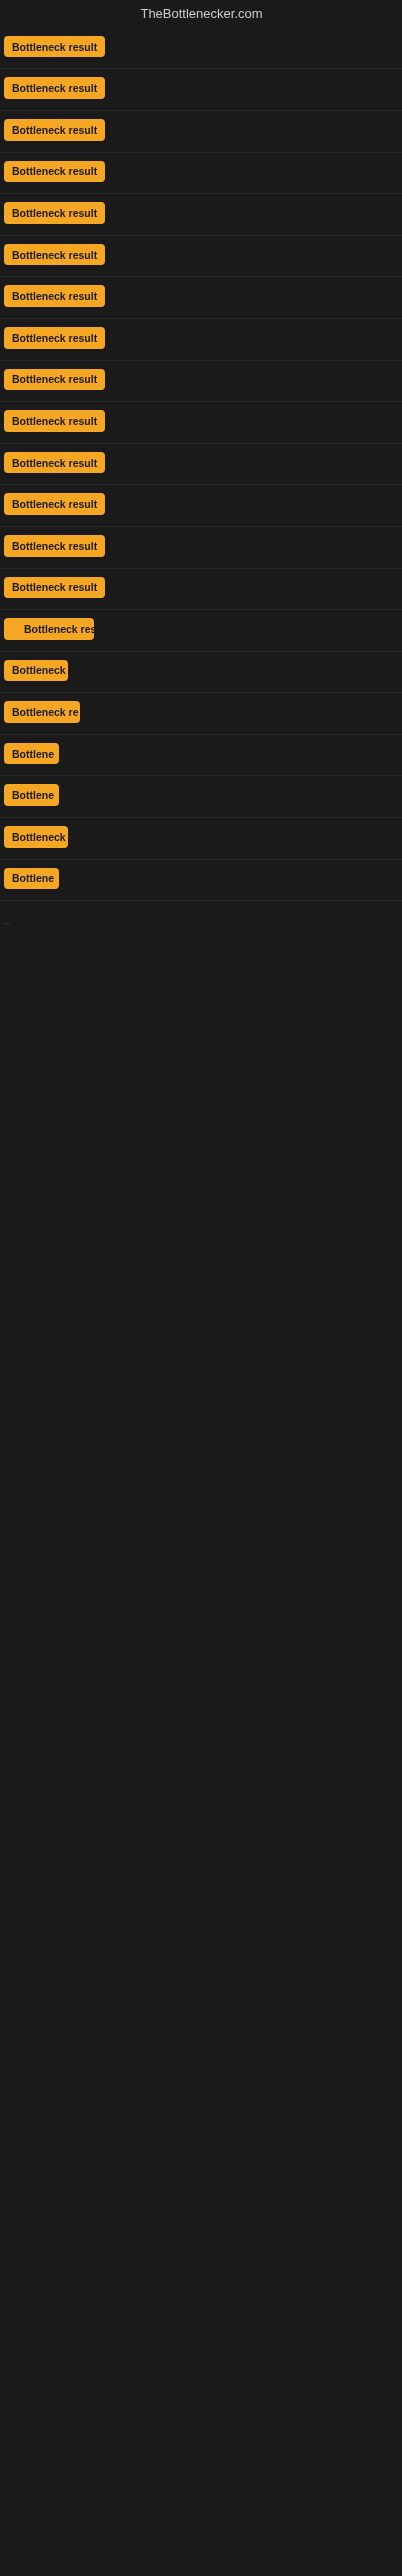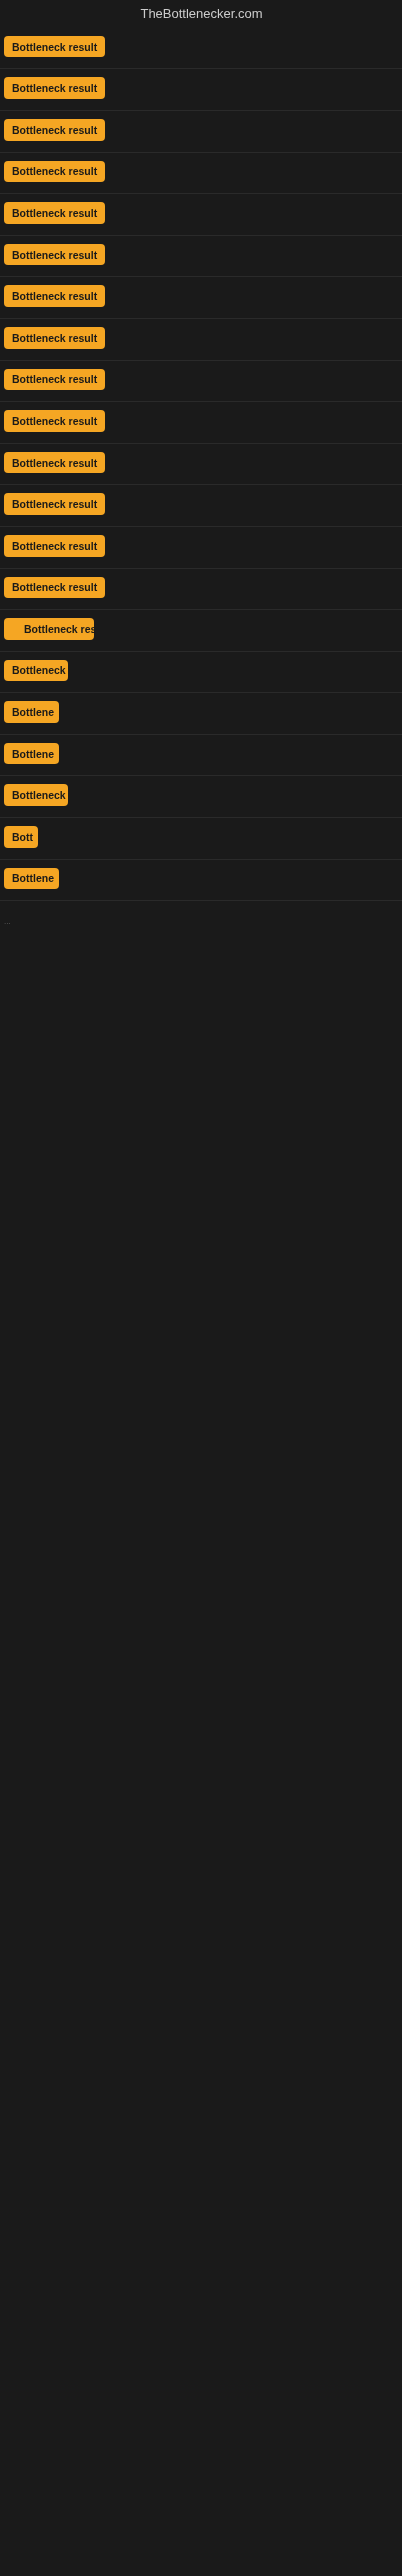--- a/index.html
+++ b/index.html
@@ -58,23 +58,23 @@
     <div class="result-row"><span class="bottleneck-badge" style="max-width: 105px;">Bottleneck result</span></div>
     <div class="result-row"><span class="bottleneck-badge" style="max-width: 105px;">Bottleneck result</span></div>
     <div class="result-row"><span class="bottleneck-badge" style="max-width: 105px;">Bottleneck result</span></div>
     <div class="result-row"><span class="bottleneck-badge" style="max-width: 105px;">Bottleneck result</span></div>
     <div class="result-row"><span class="bottleneck-badge" style="max-width: 105px;">Bottleneck result</span></div>
     <div class="result-row"><span class="bottleneck-badge" style="max-width: 105px;">Bottleneck result</span></div>
     <div class="result-row"><span class="bottleneck-badge" style="max-width: 105px;">Bottleneck result</span></div>
     <div class="result-row"><span class="bottleneck-badge" style="max-width: 105px;">Bottleneck result</span></div>
     <div class="result-row"><span class="bottleneck-badge" style="max-width: 90px; padding-left: 20px;">Bottleneck res</span></div>
     <div class="result-row"><span class="bottleneck-badge" style="max-width: 64px;">Bottleneck</span></div>
+    <div class="result-row"><span class="bottleneck-badge" style="max-width: 76px;">Bottleneck re</span></div>
     <div class="result-row"><span class="bottleneck-badge" style="max-width: 55px;">Bottlene</span></div>
     <div class="result-row"><span class="bottleneck-badge" style="max-width: 55px;">Bottlene</span></div>
     <div class="result-row"><span class="bottleneck-badge" style="max-width: 64px;">Bottleneck</span></div>
-    <div class="result-row"><span class="bottleneck-badge" style="max-width: 34px;">Bott</span></div>
     <div class="result-row"><span class="bottleneck-badge" style="max-width: 55px;">Bottlene</span></div>
   </div>
 
 <div style="padding: 16px 4px; color: #666; font-size: 8px;">
   <span>...</span>
 </div>
 
 
 </body></html>

